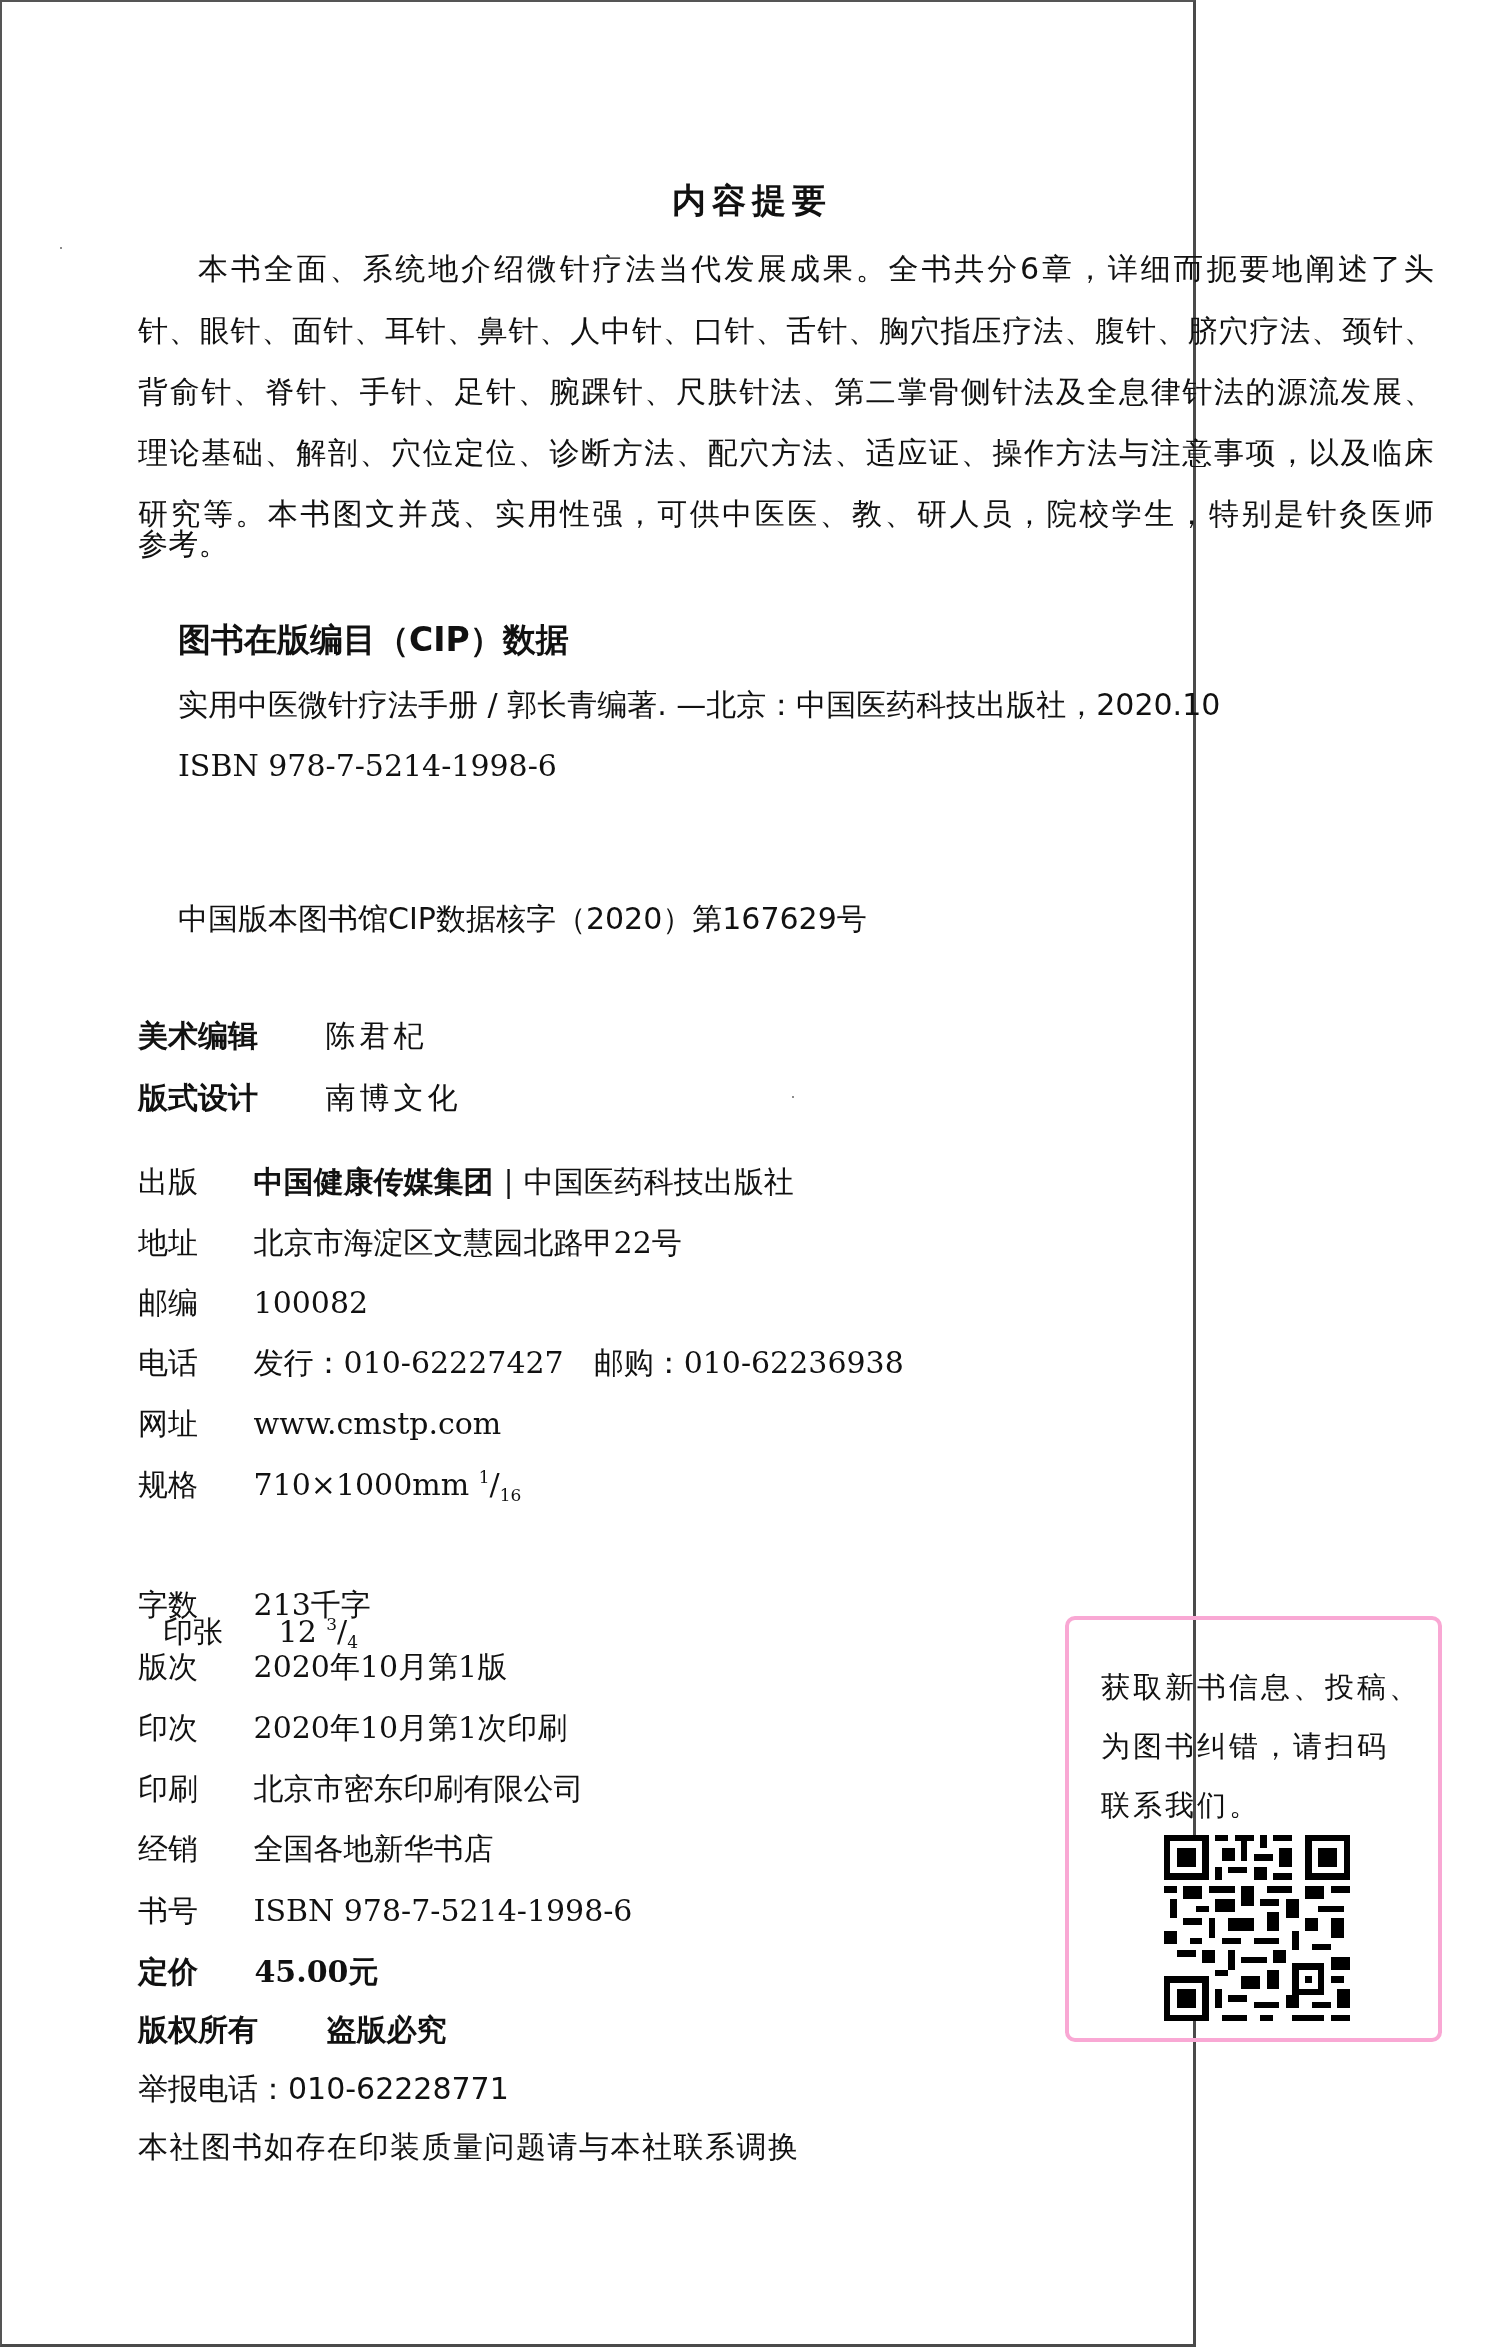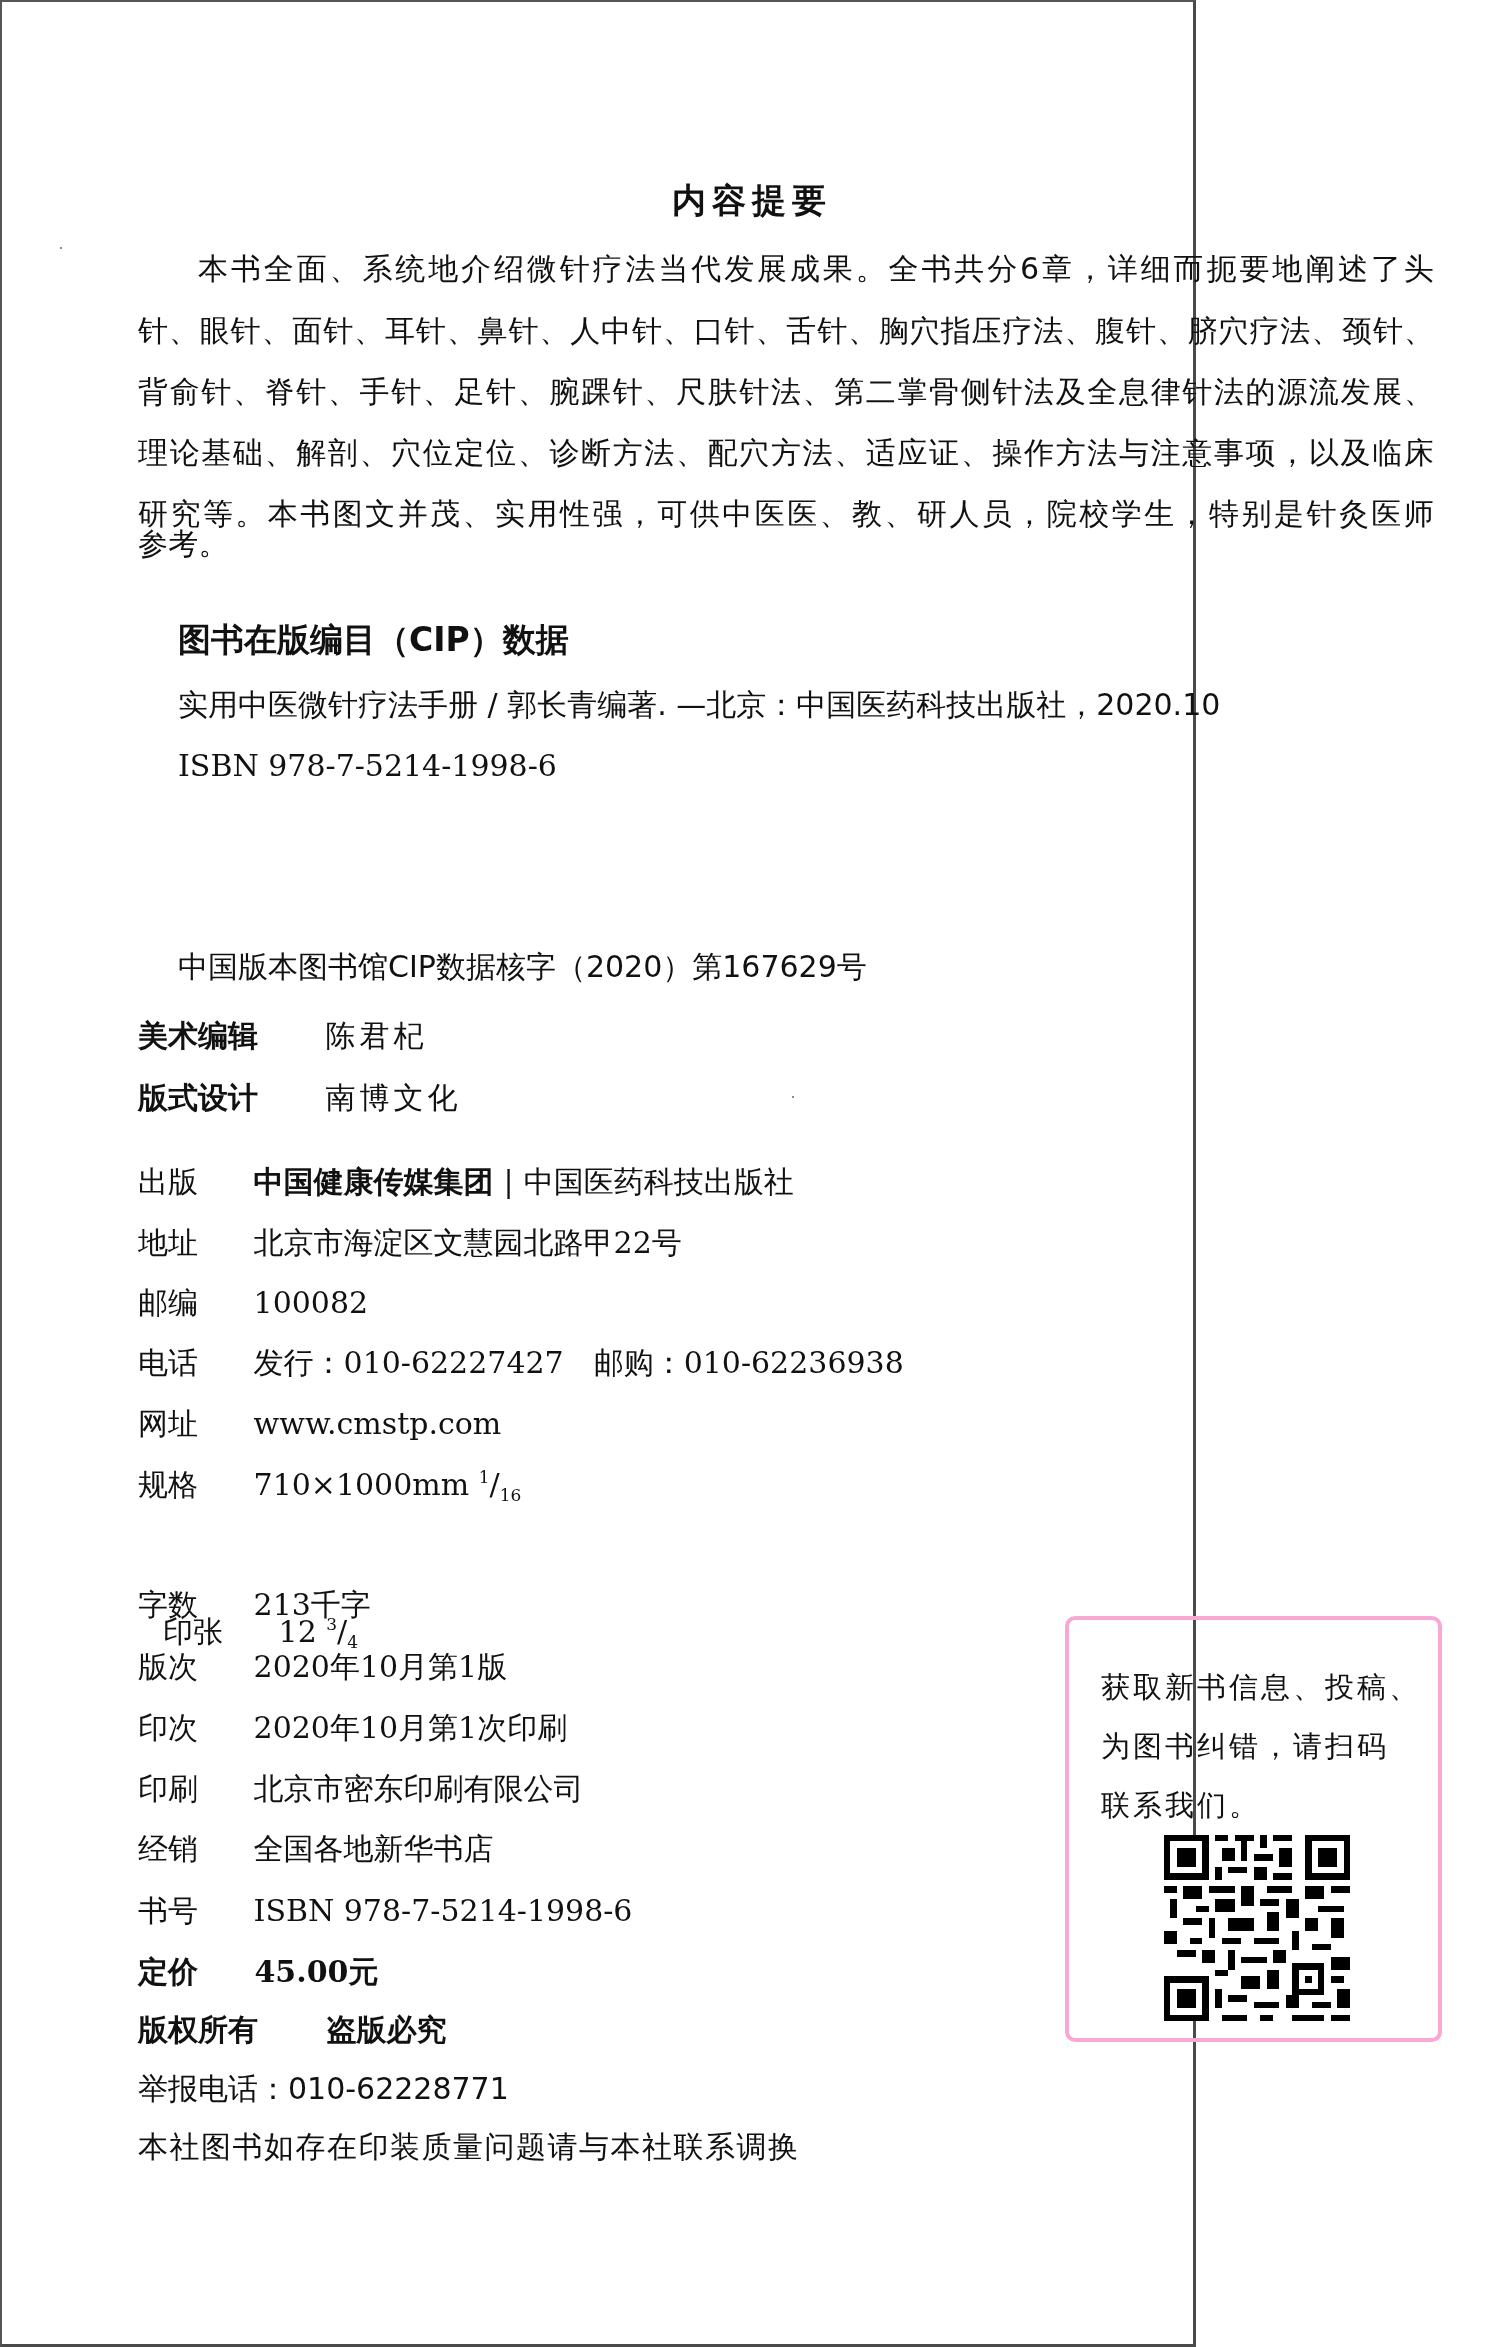--- a/index.html
+++ b/index.html
@@ -53,21 +53,21 @@
     <div class="para-line justify" style="top:314px;">针、眼针、面针、耳针、鼻针、人中针、口针、舌针、胸穴指压疗法、腹针、脐穴疗法、颈针、</div>
     <div class="para-line justify" style="top:375px;">背俞针、脊针、手针、足针、腕踝针、尺肤针法、第二掌骨侧针法及全息律针法的源流发展、</div>
     <div class="para-line justify" style="top:436px;">理论基础、解剖、穴位定位、诊断方法、配穴方法、适应证、操作方法与注意事项，以及临床</div>
     <div class="para-line justify" style="top:497px;">研究等。本书图文并茂、实用性强，可供中医医、教、研人员，院校学生，特别是针灸医师</div>
     <div class="para-line" style="top:527px;">参考。</div>
   </div>
 
   <div class="abs cip-head">图书在版编目（CIP）数据</div>
   <div class="abs cip-line" style="top:688px;">实用中医微针疗法手册 / 郭长青编著. —北京：中国医药科技出版社，2020.10</div>
   <div class="abs cip-line" style="top:749px;font-family:'DejaVu Serif',serif;">ISBN 978-7-5214-1998-6</div>
-  <div class="abs cip-line" style="top:902px;margin-top:48px;">中国版本图书馆CIP数据核字（2020）第167629号</div>
+  <div class="abs cip-line" style="top:902px;">中国版本图书馆CIP数据核字（2020）第167629号</div>
 
   <div class="abs credit-row" style="top:1019px;">
     <span class="credit-label">美术编辑</span>
     <span class="credit-value">陈君杞</span>
   </div>
   <div class="abs credit-row" style="top:1081px;">
     <span class="credit-label">版式设计</span>
     <span class="credit-value">南博文化</span>
   </div>
   <div class="abs" style="left:790px;top:1094px;">

